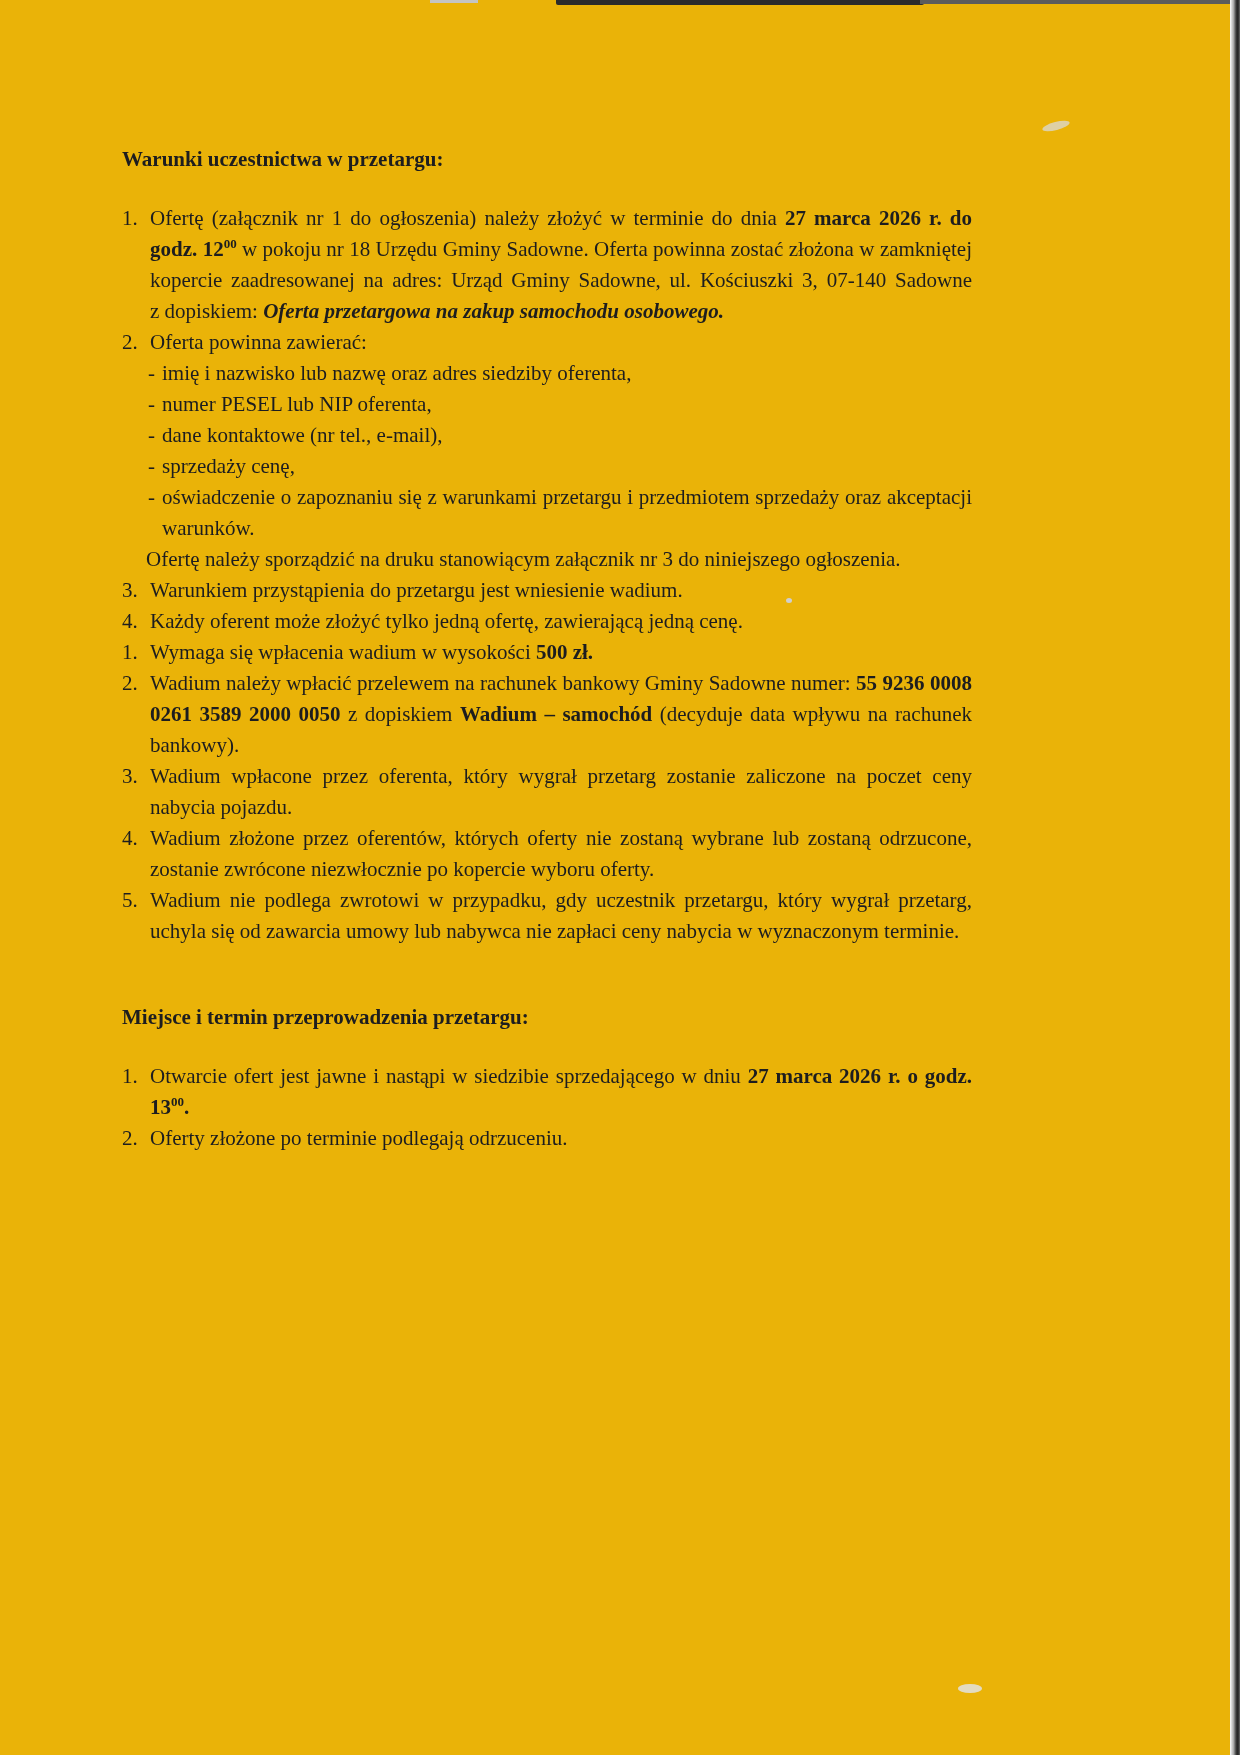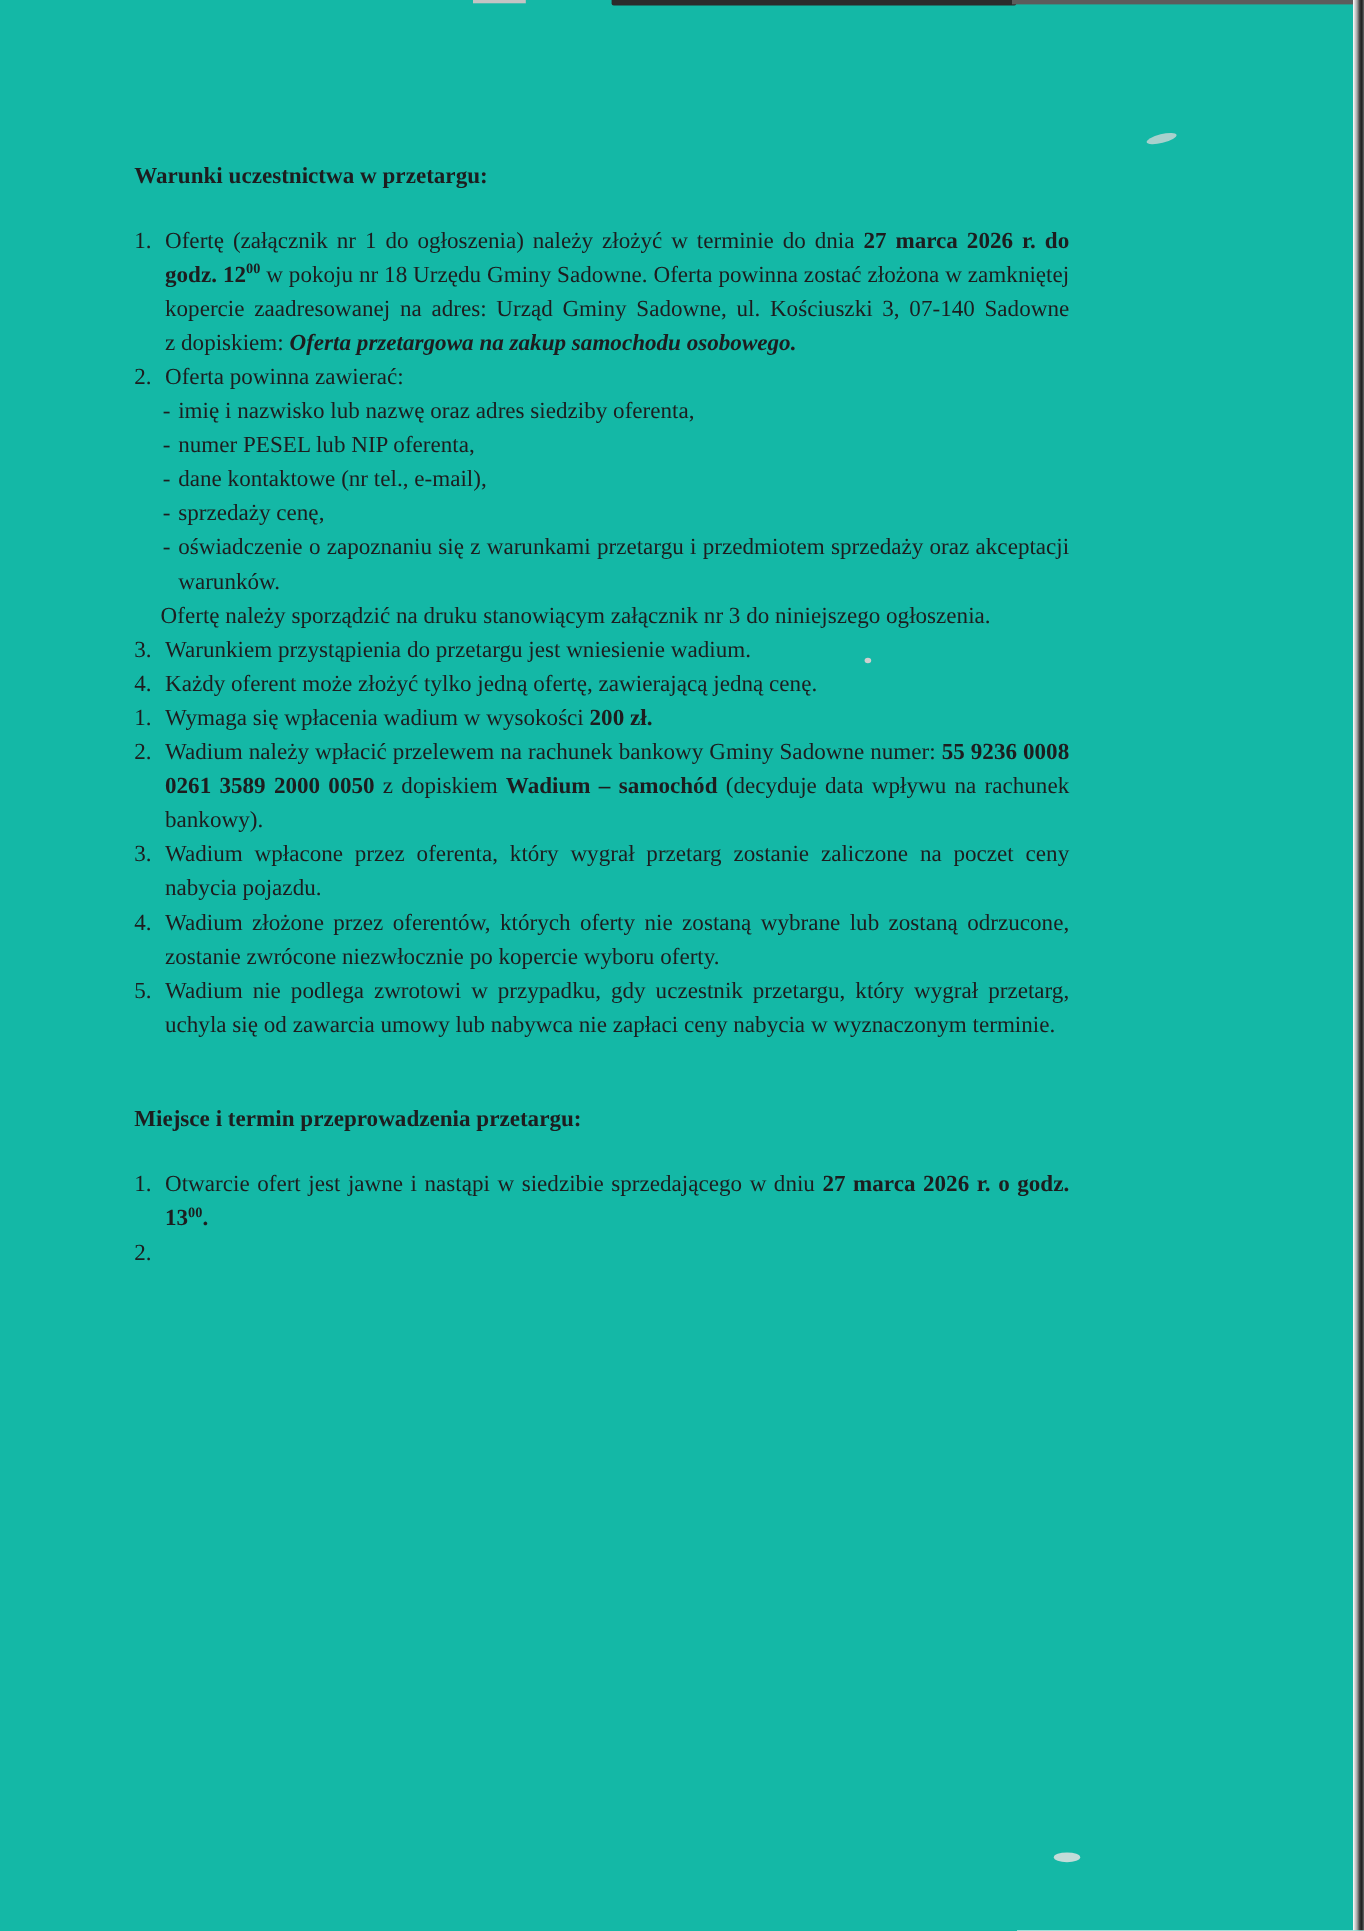--- a/index.html
+++ b/index.html
@@ -11,21 +11,21 @@
     width: 1240px;
     height: 1755px;
     position: relative;
     overflow: hidden;
     font-family: "Liberation Serif", serif;
     color: #1d1d1f;
   }
   .page {
     position: absolute;
     inset: 0;
-    background: #14b8a6;
+    background: #eab308;
   }
   
   .artifact { position: absolute; pointer-events: none; }
   .top-line-a { left: 430px; top: 0; width: 48px; height: 3px; background: #c4c4c4; }
   .top-line-b { left: 556px; top: 0; width: 368px; height: 5px; background: #2b2b2b; border-radius: 0 0 2px 2px; }
   .top-line-c { left: 920px; top: 0; width: 320px; height: 4px; background: #5c5c5c; }
   .right-edge {
     left: 1230px; top: 0; width: 10px; height: 1755px;
     background: linear-gradient(90deg, #ffffff 0%, #ababab 35%, #3a3a3a 62%, #202020 80%, #6b6b6b 100%);
   }
@@ -95,29 +95,29 @@
           <div class="block dash"><span class="marker">-</span><span>dane kontaktowe (nr tel., e-mail),</span></div>
           <div class="block dash"><span class="marker">-</span><span>sprzedaży cenę,</span></div>
           <div class="block dash"><span class="marker">-</span><span>oświadczenie o&nbsp;zapoznaniu się z&nbsp;warunkami przetargu i&nbsp;przedmiotem sprzedaży oraz akceptacji warunków.</span></div>
           <div class="block cont"><span>Ofertę należy sporządzić na druku stanowiącym załącznik nr 3 do niniejszego ogłoszenia.</span></div>
           <div class="block item"><span class="marker">3.</span><span>Warunkiem przystąpienia do przetargu jest wniesienie wadium.</span></div>
           <div class="block item"><span class="marker">4.</span><span>Każdy oferent może złożyć tylko jedną ofertę, zawierającą jedną cenę.</span></div>
         </div>
     </section>
     <section>
       <div class="blocks">
-          <div class="block item"><span class="marker">1.</span><span>Wymaga się wpłacenia wadium w&nbsp;wysokości </span><span class="run-b">200 zł.</span></div>
+          <div class="block item"><span class="marker">1.</span><span>Wymaga się wpłacenia wadium w&nbsp;wysokości </span><span class="run-b">500 zł.</span></div>
           <div class="block item"><span class="marker">2.</span><span>Wadium należy wpłacić przelewem na rachunek bankowy Gminy Sadowne numer: </span><span class="run-b">55 9236 0008 0261 3589 2000 0050</span><span> z&nbsp;dopiskiem </span><span class="run-b">Wadium – samochód</span><span> (decyduje data wpływu na rachunek bankowy).</span></div>
           <div class="block item"><span class="marker">3.</span><span>Wadium wpłacone przez oferenta, który wygrał przetarg zostanie zaliczone na poczet ceny nabycia pojazdu.</span></div>
           <div class="block item"><span class="marker">4.</span><span>Wadium złożone przez oferentów, których oferty nie zostaną wybrane lub zostaną odrzucone, zostanie zwrócone niezwłocznie po kopercie wyboru oferty.</span></div>
           <div class="block item"><span class="marker">5.</span><span>Wadium nie podlega zwrotowi w&nbsp;przypadku, gdy uczestnik przetargu, który wygrał przetarg, uchyla się od zawarcia umowy lub nabywca nie zapłaci ceny nabycia w&nbsp;wyznaczonym terminie.</span></div>
         </div>
     </section>
     <section>
       <h2 class="section-heading">Miejsce i termin przeprowadzenia przetargu:</h2>
       <div class="blocks">
           <div class="block item"><span class="marker">1.</span><span>Otwarcie ofert jest jawne i&nbsp;nastąpi w&nbsp;siedzibie sprzedającego w&nbsp;dniu </span><span class="run-b">27 marca 2026 r. o&nbsp;godz. 13</span><sup class="run-b">00</sup><span class="run-b">.</span></div>
-          <div class="block item"><span class="marker">2.</span></div>
+          <div class="block item"><span class="marker">2.</span><span>Oferty złożone po terminie podlegają odrzuceniu.</span></div>
         </div>
     </section>
   </main>
 
 </div>
 
 </body></html>

